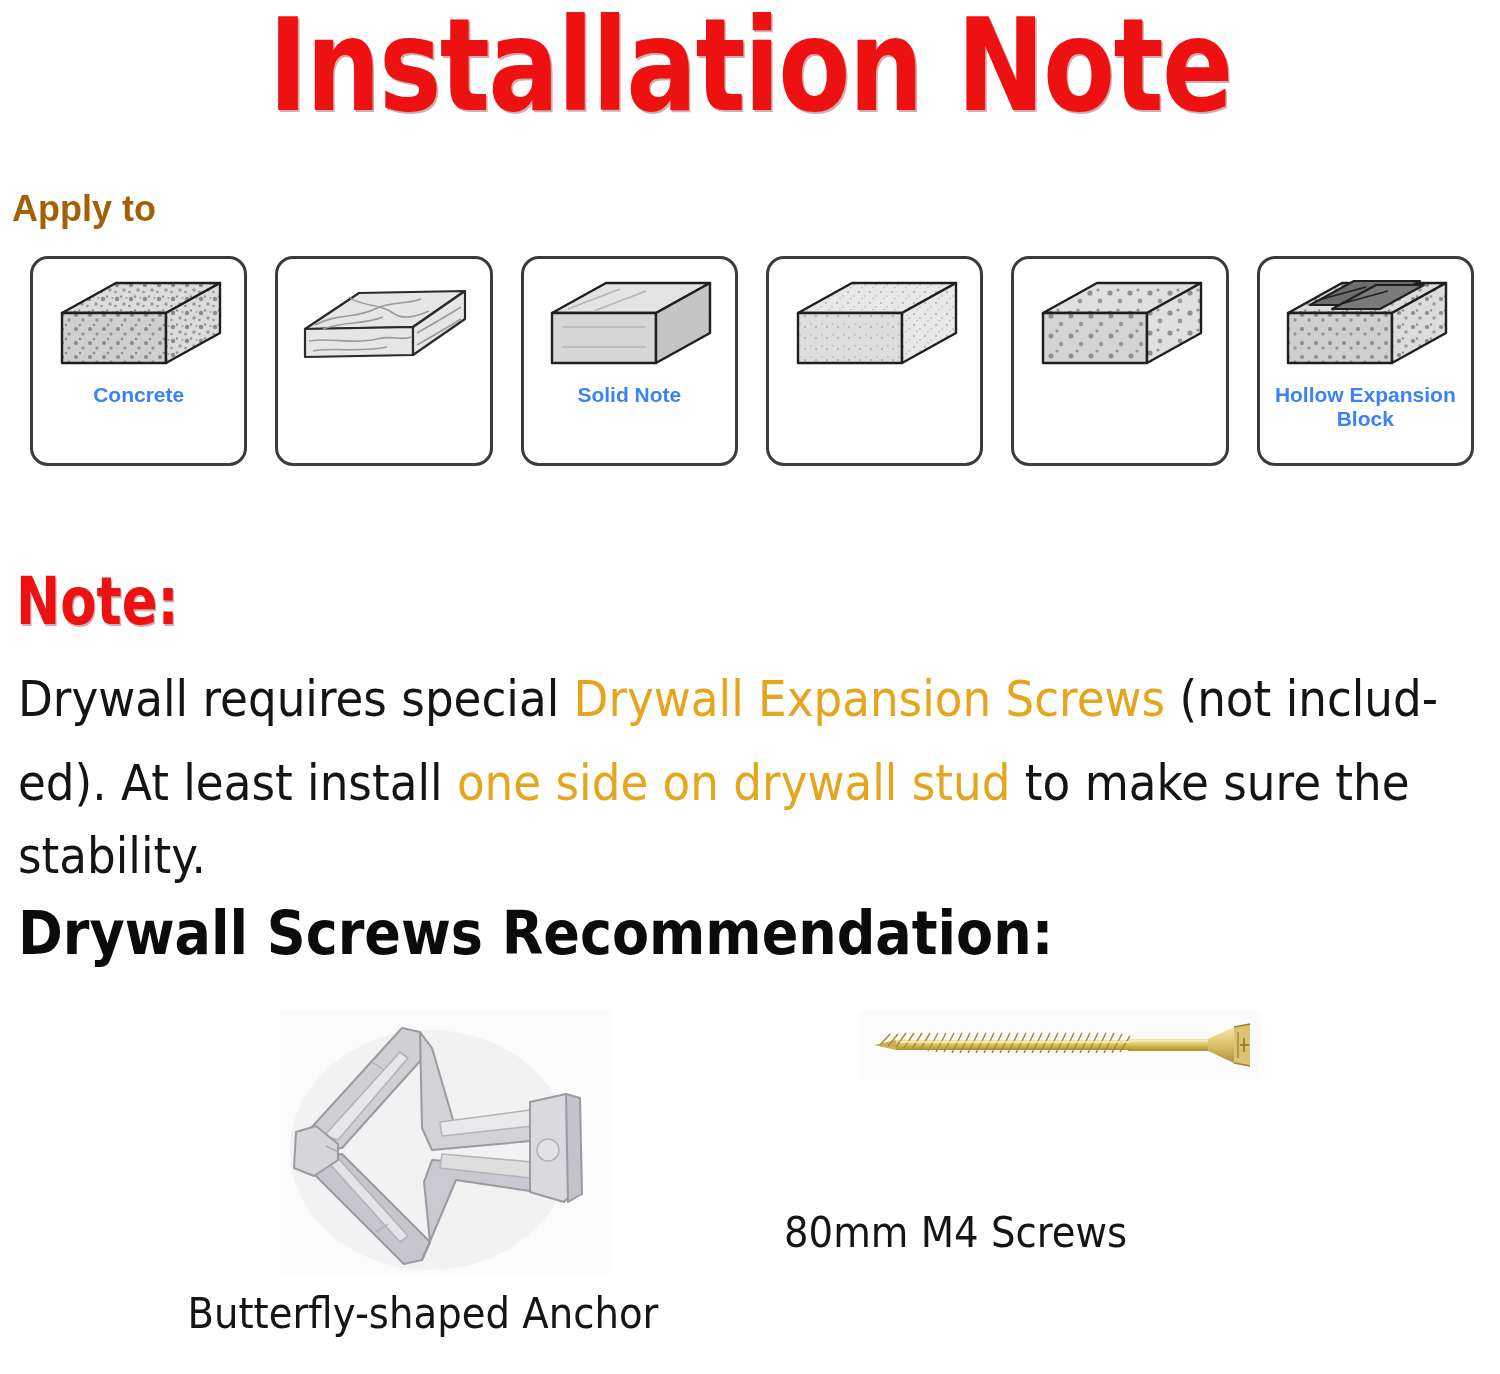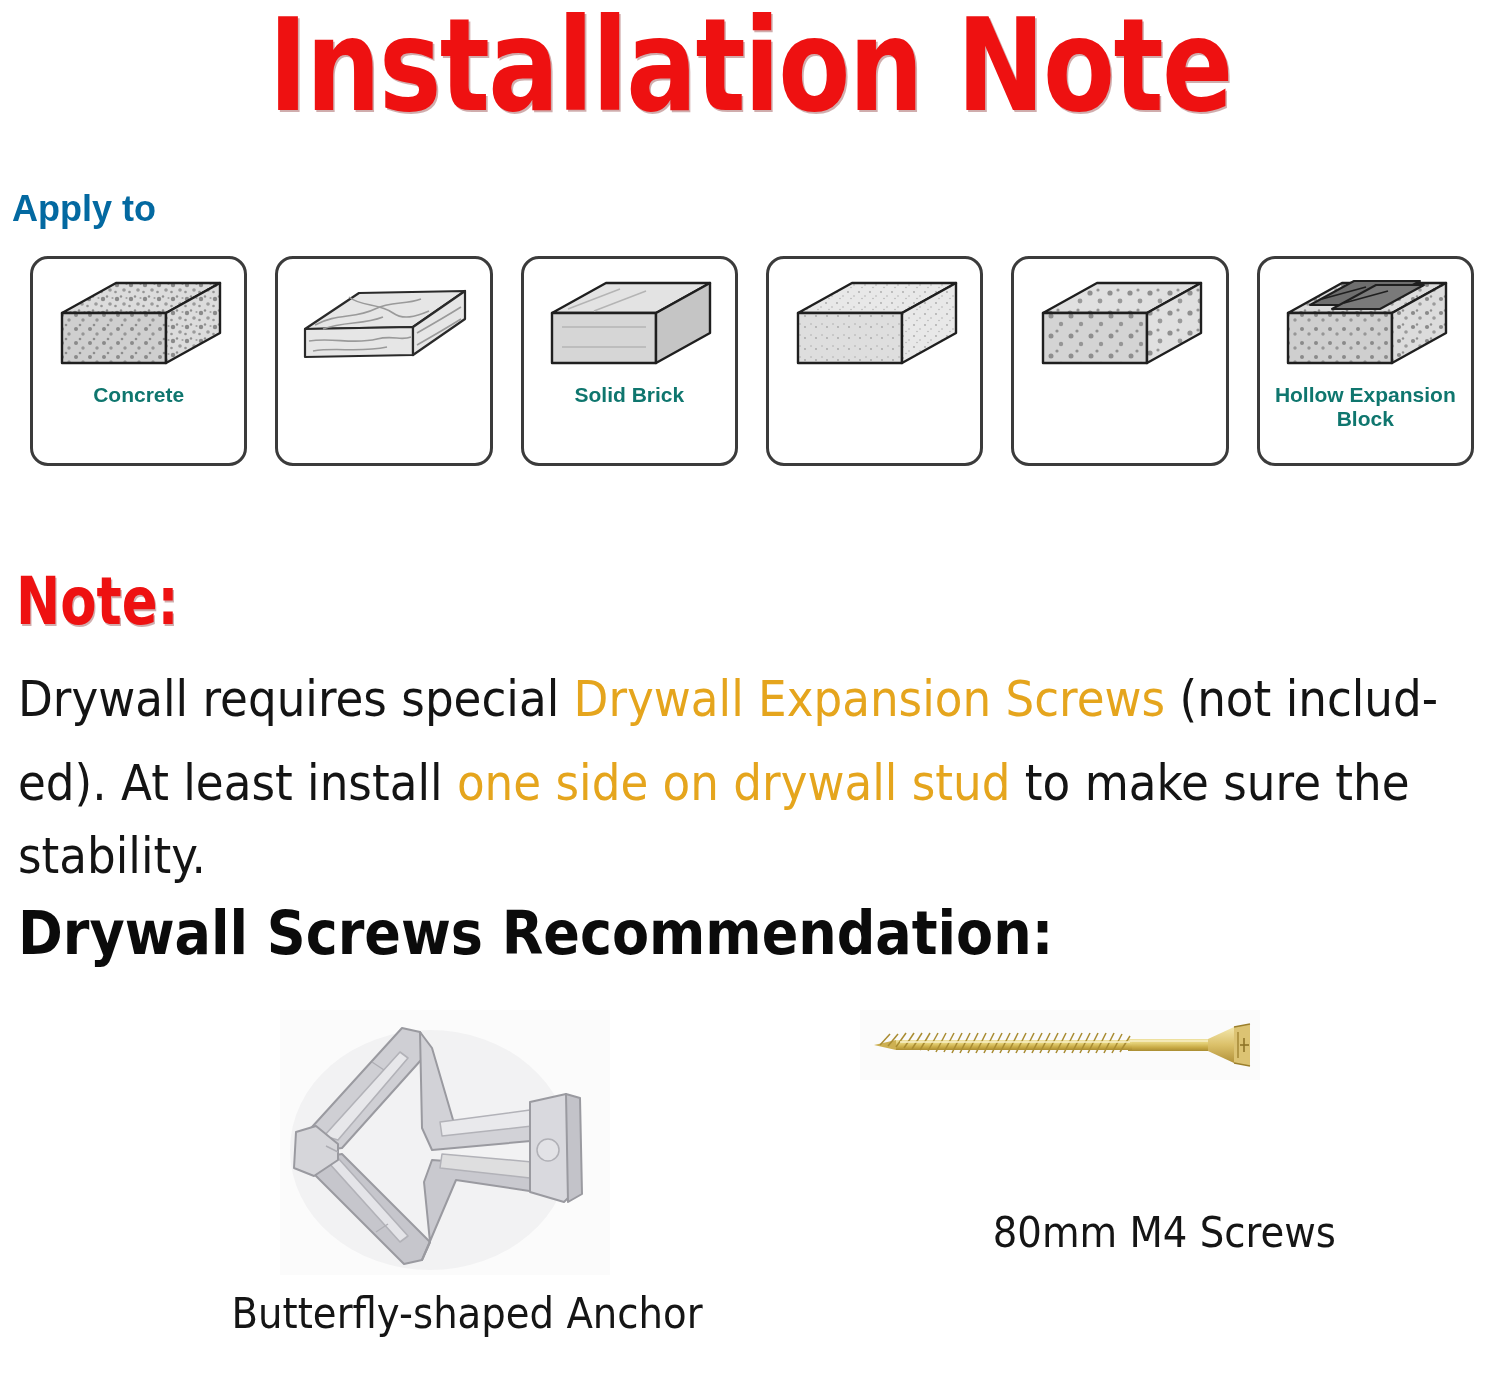--- a/index.html
+++ b/index.html
@@ -37,21 +37,21 @@
 
   
   .apply-to {
     position: absolute;
     left: 12px;
     top: 188px;
     font-family: "Liberation Sans", sans-serif;
     font-weight: bold;
     font-size: 36px;
     line-height: 42px;
-    color: #0369a1;
+    color: #a16207;
   }
 
   
   .cards {
     position: absolute;
     left: 30px;
     top: 256px;
     width: 1444px;
     height: 210px;
     display: flex;
@@ -74,21 +74,21 @@
     width: 190px;
     height: 118px;
     display: block;
   }
   .card-label {
     font-family: "Liberation Sans", sans-serif;
     font-weight: bold;
     font-size: 21px;
     line-height: 24px;
     text-align: center;
-    color: #0f766e;
+    color: #3b82f6;
     padding: 0 4px;
     margin-top: -2px;
   }
 
   
   .note-heading {
     position: absolute;
     left: 16px;
     top: 566px;
     font-family: "DejaVu Sans", sans-serif;
@@ -137,21 +137,21 @@
   
   .products {
     position: absolute;
     left: 0;
     top: 1000px;
     width: 1500px;
     height: 374px;
   }
   .product {
     position: absolute;
-    text-align: right;
+    text-align: left;
   }
   .product.anchor { left: 165px; top: 10px; width: 560px; }
   .product.screw  { left: 760px; top: 10px; width: 600px; }
   .product-figure { display: block; margin: 0 auto; }
   .product-caption {
     font-family: "DejaVu Sans", sans-serif;
     font-weight: 400;
     font-size: 42px;
     line-height: 50px;
     color: #151515;
@@ -223,21 +223,21 @@
         <polygon points="18,46 122,46 122,96 18,96" fill="#d6d6d6"></polygon>
         <polygon points="122,46 176,16 176,66 122,96" fill="#c5c5c5"></polygon>
       </g>
       <g stroke="#b4b4b4" stroke-width="1.4" fill="none">
         <path d="M34,42 L86,22"></path>
         <path d="M60,44 L112,24"></path>
         <path d="M28,60 L112,60"></path>
         <path d="M28,80 L112,80"></path>
       </g>
     </svg>
-    <div class="card-label">Solid Brick</div>
+    <div class="card-label">Solid Note</div>
   </div>
 
   <div class="card">
     <svg class="card-figure" viewBox="0 0 190 118">
       <defs>
         <pattern id="fine1" width="11" height="11" patternUnits="userSpaceOnUse">
           <rect width="11" height="11" fill="#e8e8e8"></rect>
           <circle cx="2" cy="3" r="0.9" fill="#a8a8a8"></circle>
           <circle cx="8" cy="7" r="0.8" fill="#b0b0b0"></circle>
           <circle cx="5" cy="9.5" r="0.7" fill="#ababab"></circle>

